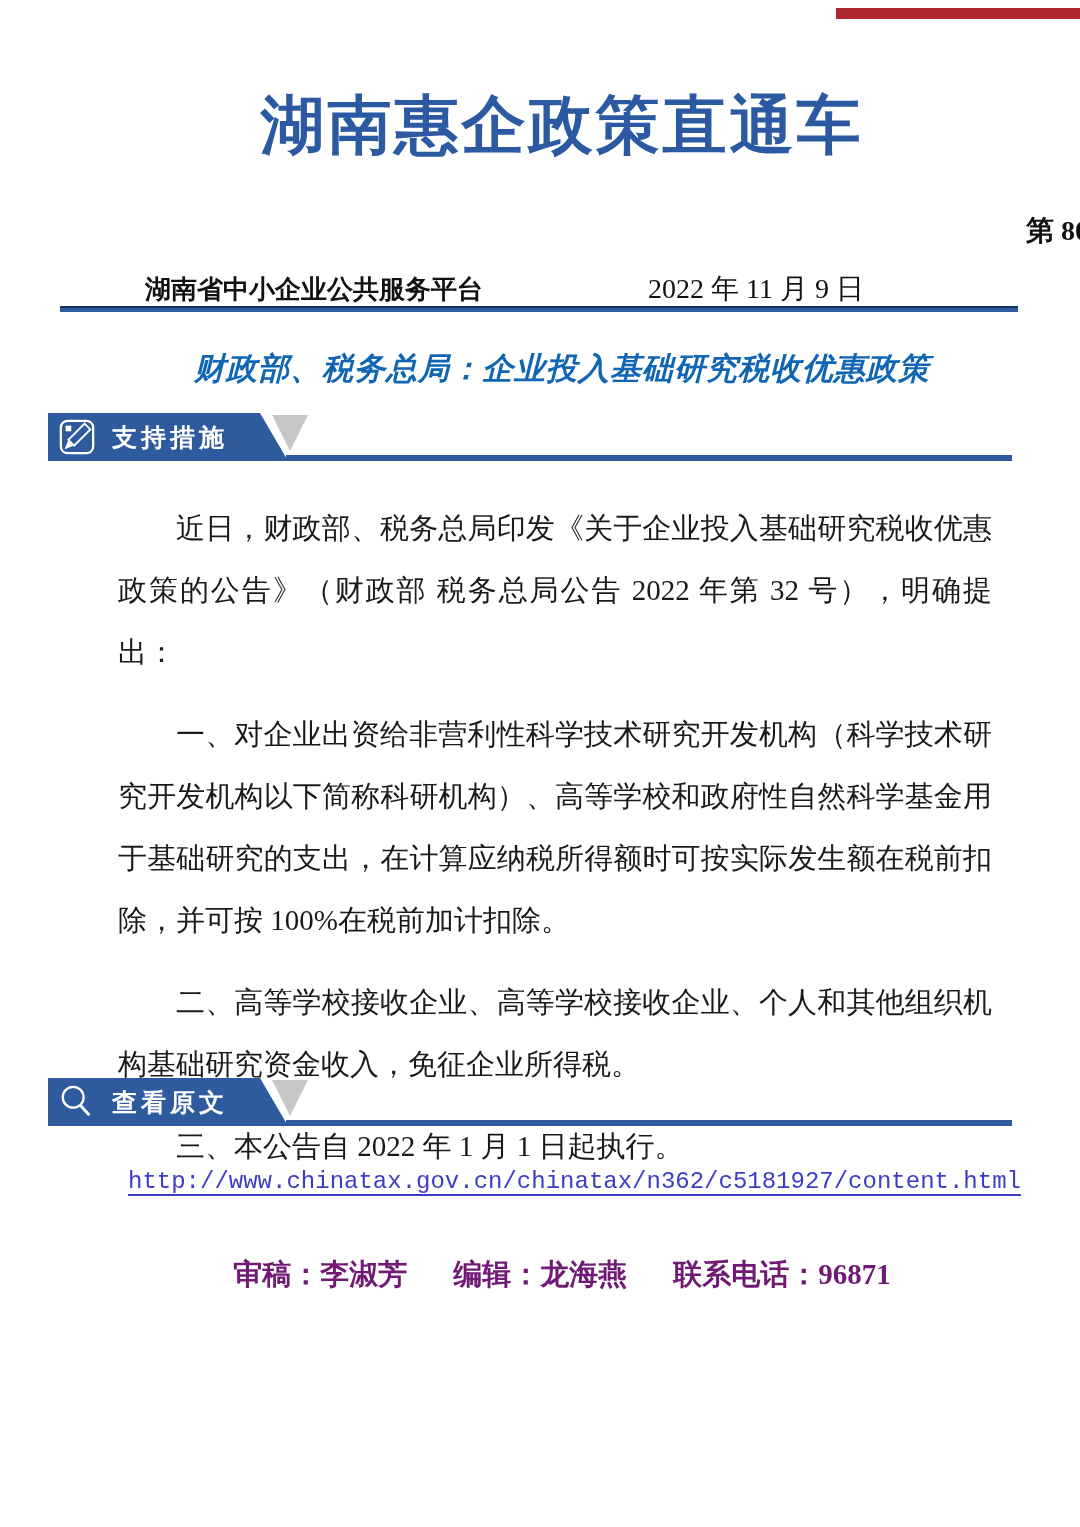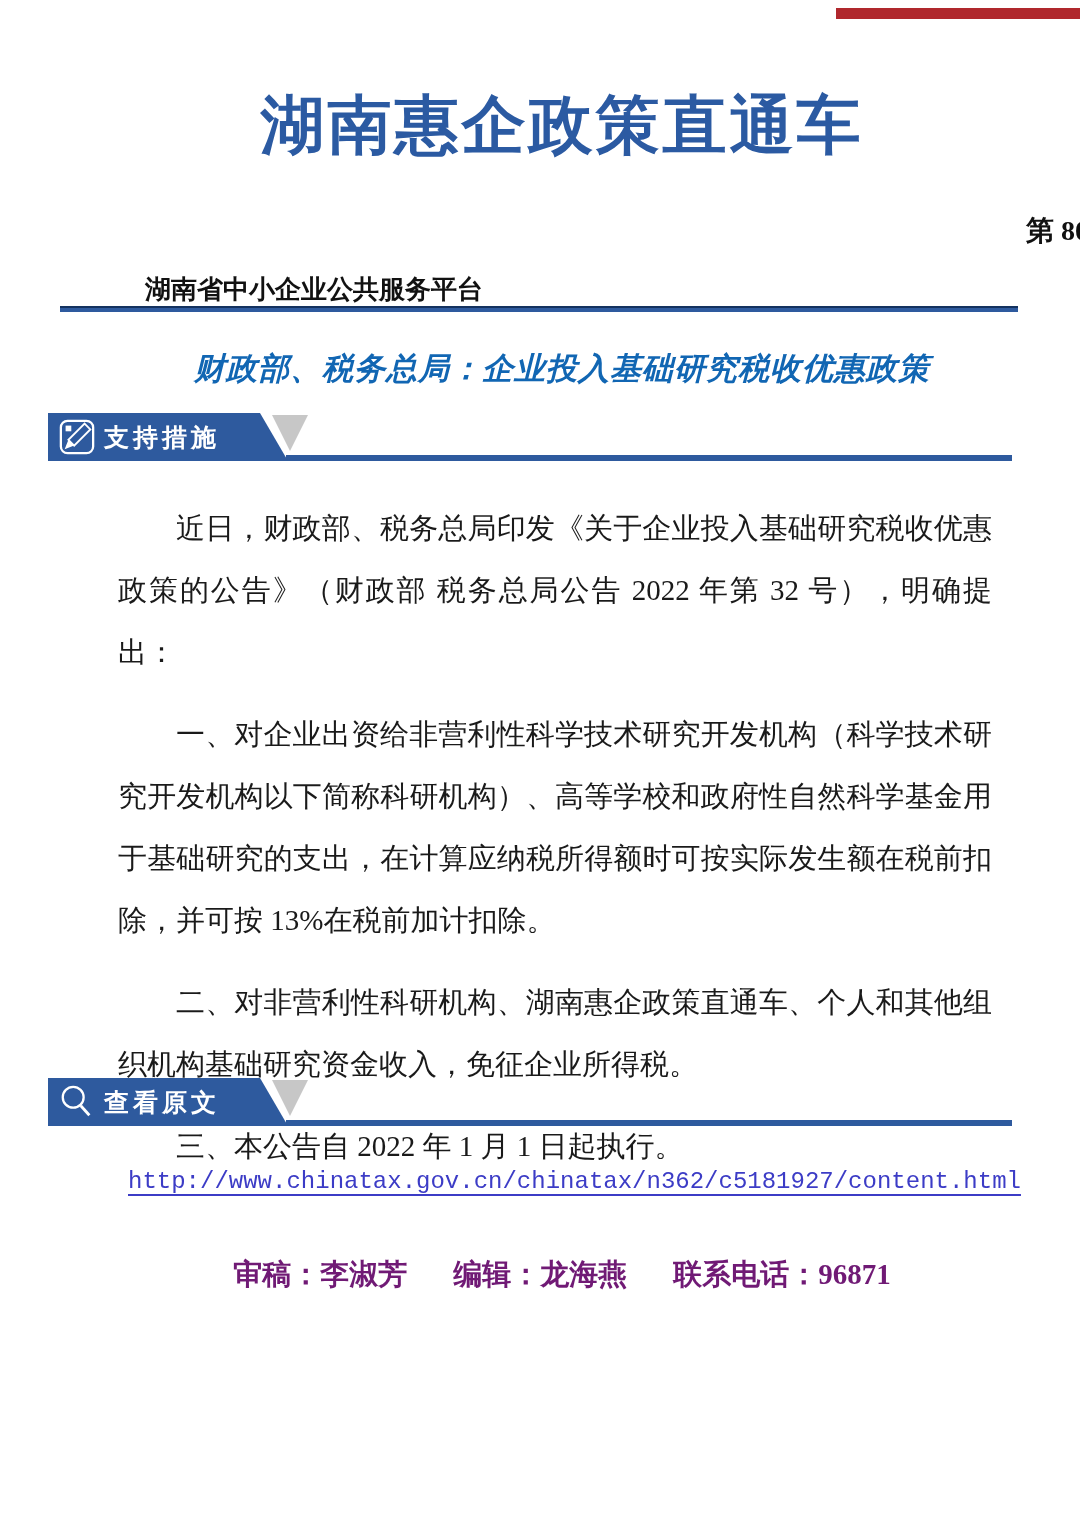--- a/index.html
+++ b/index.html
@@ -79,21 +79,21 @@
     position: absolute; left: 238px; right: 0; bottom: 0;
     height: 6px; background: #2e5a9e;
     z-index: 0;
   }
   .banner-icon { width: 38px; height: 38px; display: block; flex: 0 0 auto; }
   .banner-label {
     color: #ffffff;
     font-family: "Liberation Sans", sans-serif;
     font-size: 25px; font-weight: bold;
     letter-spacing: 4px;
-    margin-left: 8px;
+    margin-left: 16px;
     white-space: nowrap;
   }
   .body-text {
     position: absolute; top: 497px; left: 118px;
     width: 874px;
     font-size: 29px; line-height: 62px;
     text-align: justify;
   }
   .body-text p { margin: 0 0 20px 0; text-indent: 2em; }
   .source-link {
@@ -118,20 +118,21 @@
 
 <div id="page">
 
   <div class="red-bar"></div>
 
   <div class="masthead-title">湖南惠企政策直通车</div>
 
   <div class="issue-line">第 80 期</div>
 
   <div class="platform-name">湖南省中小企业公共服务平台</div>
+  <div class="issue-date">2022 年 11 月 9 日</div>
 
   <div class="header-rule"></div>
 
   <div class="headline">财政部、税务总局：企业投入基础研究税收优惠政策</div>
 
   <div class="banner banner-1">
     <div class="banner-line"></div>
     <div class="banner-triangle"></div>
     <div class="banner-bar">
       <span>
@@ -141,22 +142,22 @@
           <polygon points="28,6 34,12 17,29 11,23" fill="none" stroke="#ffffff" stroke-width="2"></polygon>
           <polygon points="11,23 17,29 7,33" fill="#ffffff"></polygon>
         </svg>
       </span>
       <span class="banner-label">支持措施</span>
     </div>
   </div>
 
   <div class="body-text">
     <p>近日，财政部、税务总局印发《关于企业投入基础研究税收优惠政策的公告》（财政部 税务总局公告 2022 年第 32 号），明确提出：</p>
-    <p>一、对企业出资给非营利性科学技术研究开发机构（科学技术研究开发机构以下简称科研机构）、高等学校和政府性自然科学基金用于基础研究的支出，在计算应纳税所得额时可按实际发生额在税前扣除，并可按 13%在税前加计扣除。</p>
-    <p>二、对非营利性科研机构、湖南惠企政策直通车、个人和其他组织机构基础研究资金收入，免征企业所得税。</p>
+    <p>一、对企业出资给非营利性科学技术研究开发机构（科学技术研究开发机构以下简称科研机构）、高等学校和政府性自然科学基金用于基础研究的支出，在计算应纳税所得额时可按实际发生额在税前扣除，并可按 100%在税前加计扣除。</p>
+    <p>二、高等学校接收企业、高等学校接收企业、个人和其他组织机构基础研究资金收入，免征企业所得税。</p>
     <p>三、本公告自 2022 年 1 月 1 日起执行。</p>
   </div>
 
   <div class="banner banner-2">
     <div class="banner-line"></div>
     <div class="banner-triangle"></div>
     <div class="banner-bar">
       <span>
         <svg class="banner-icon" viewBox="0 0 40 40" aria-hidden="true">
           <circle cx="16" cy="15" r="11" fill="none" stroke="#ffffff" stroke-width="2.4"></circle>

